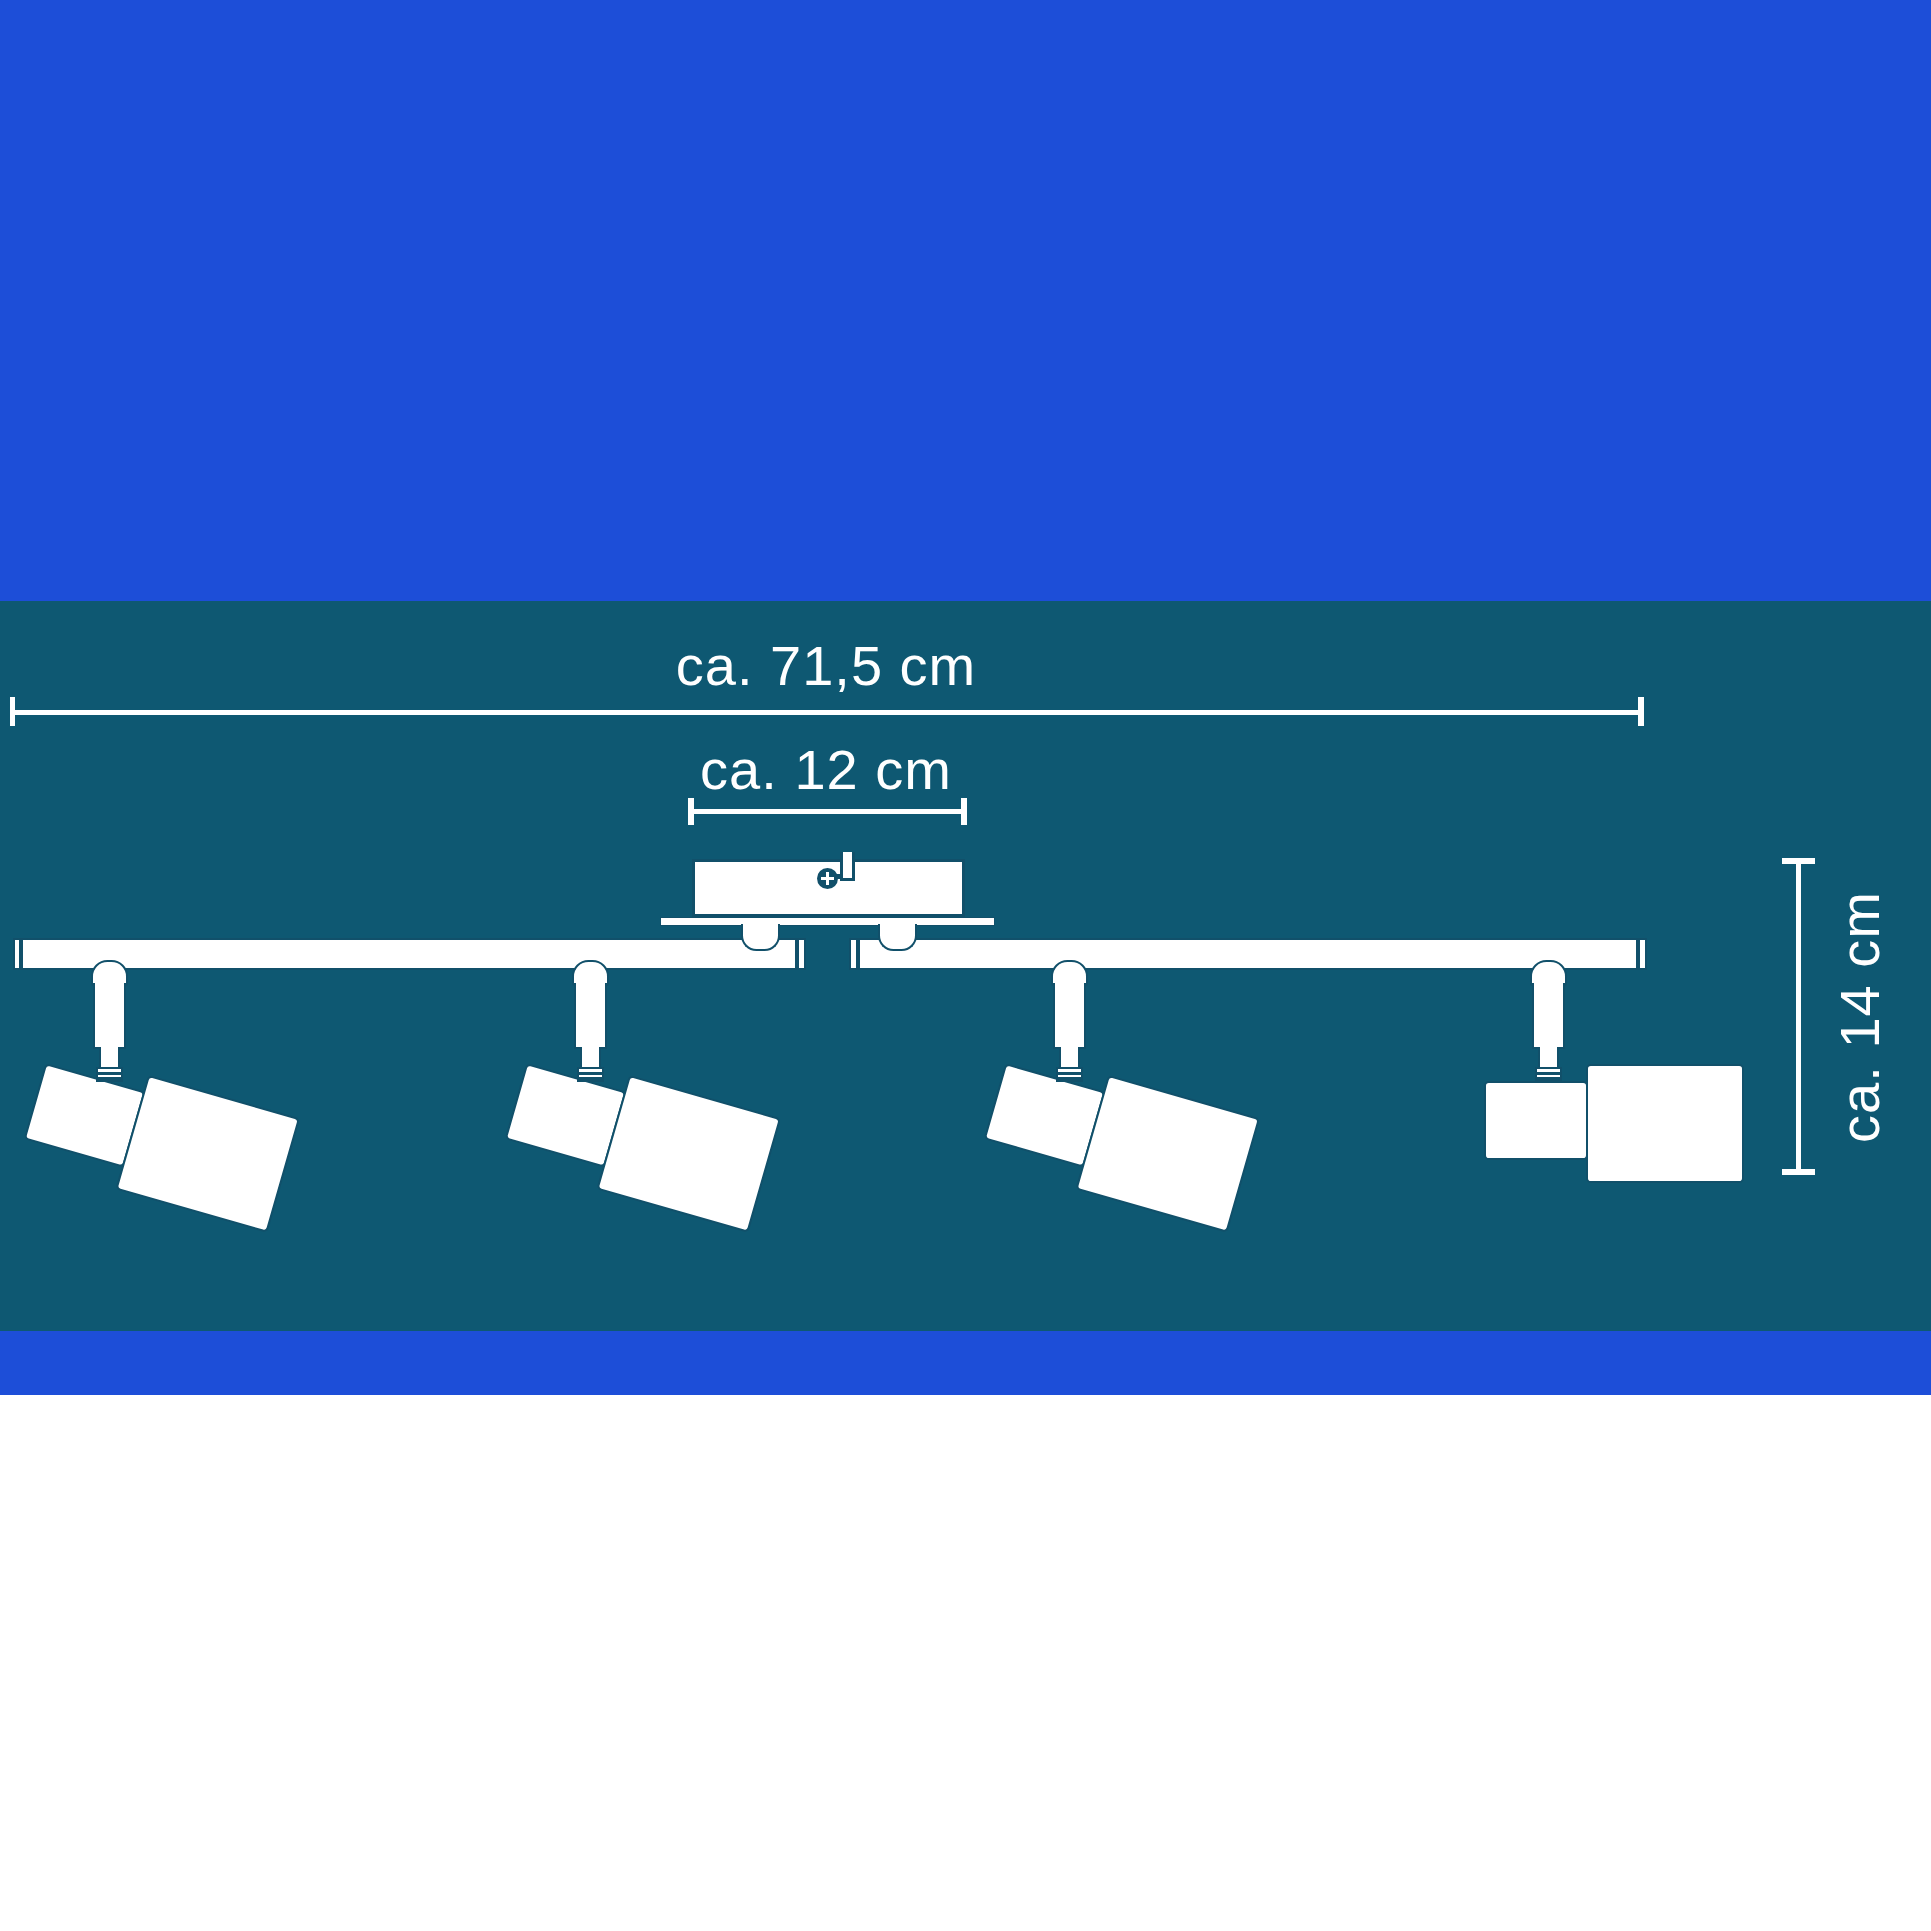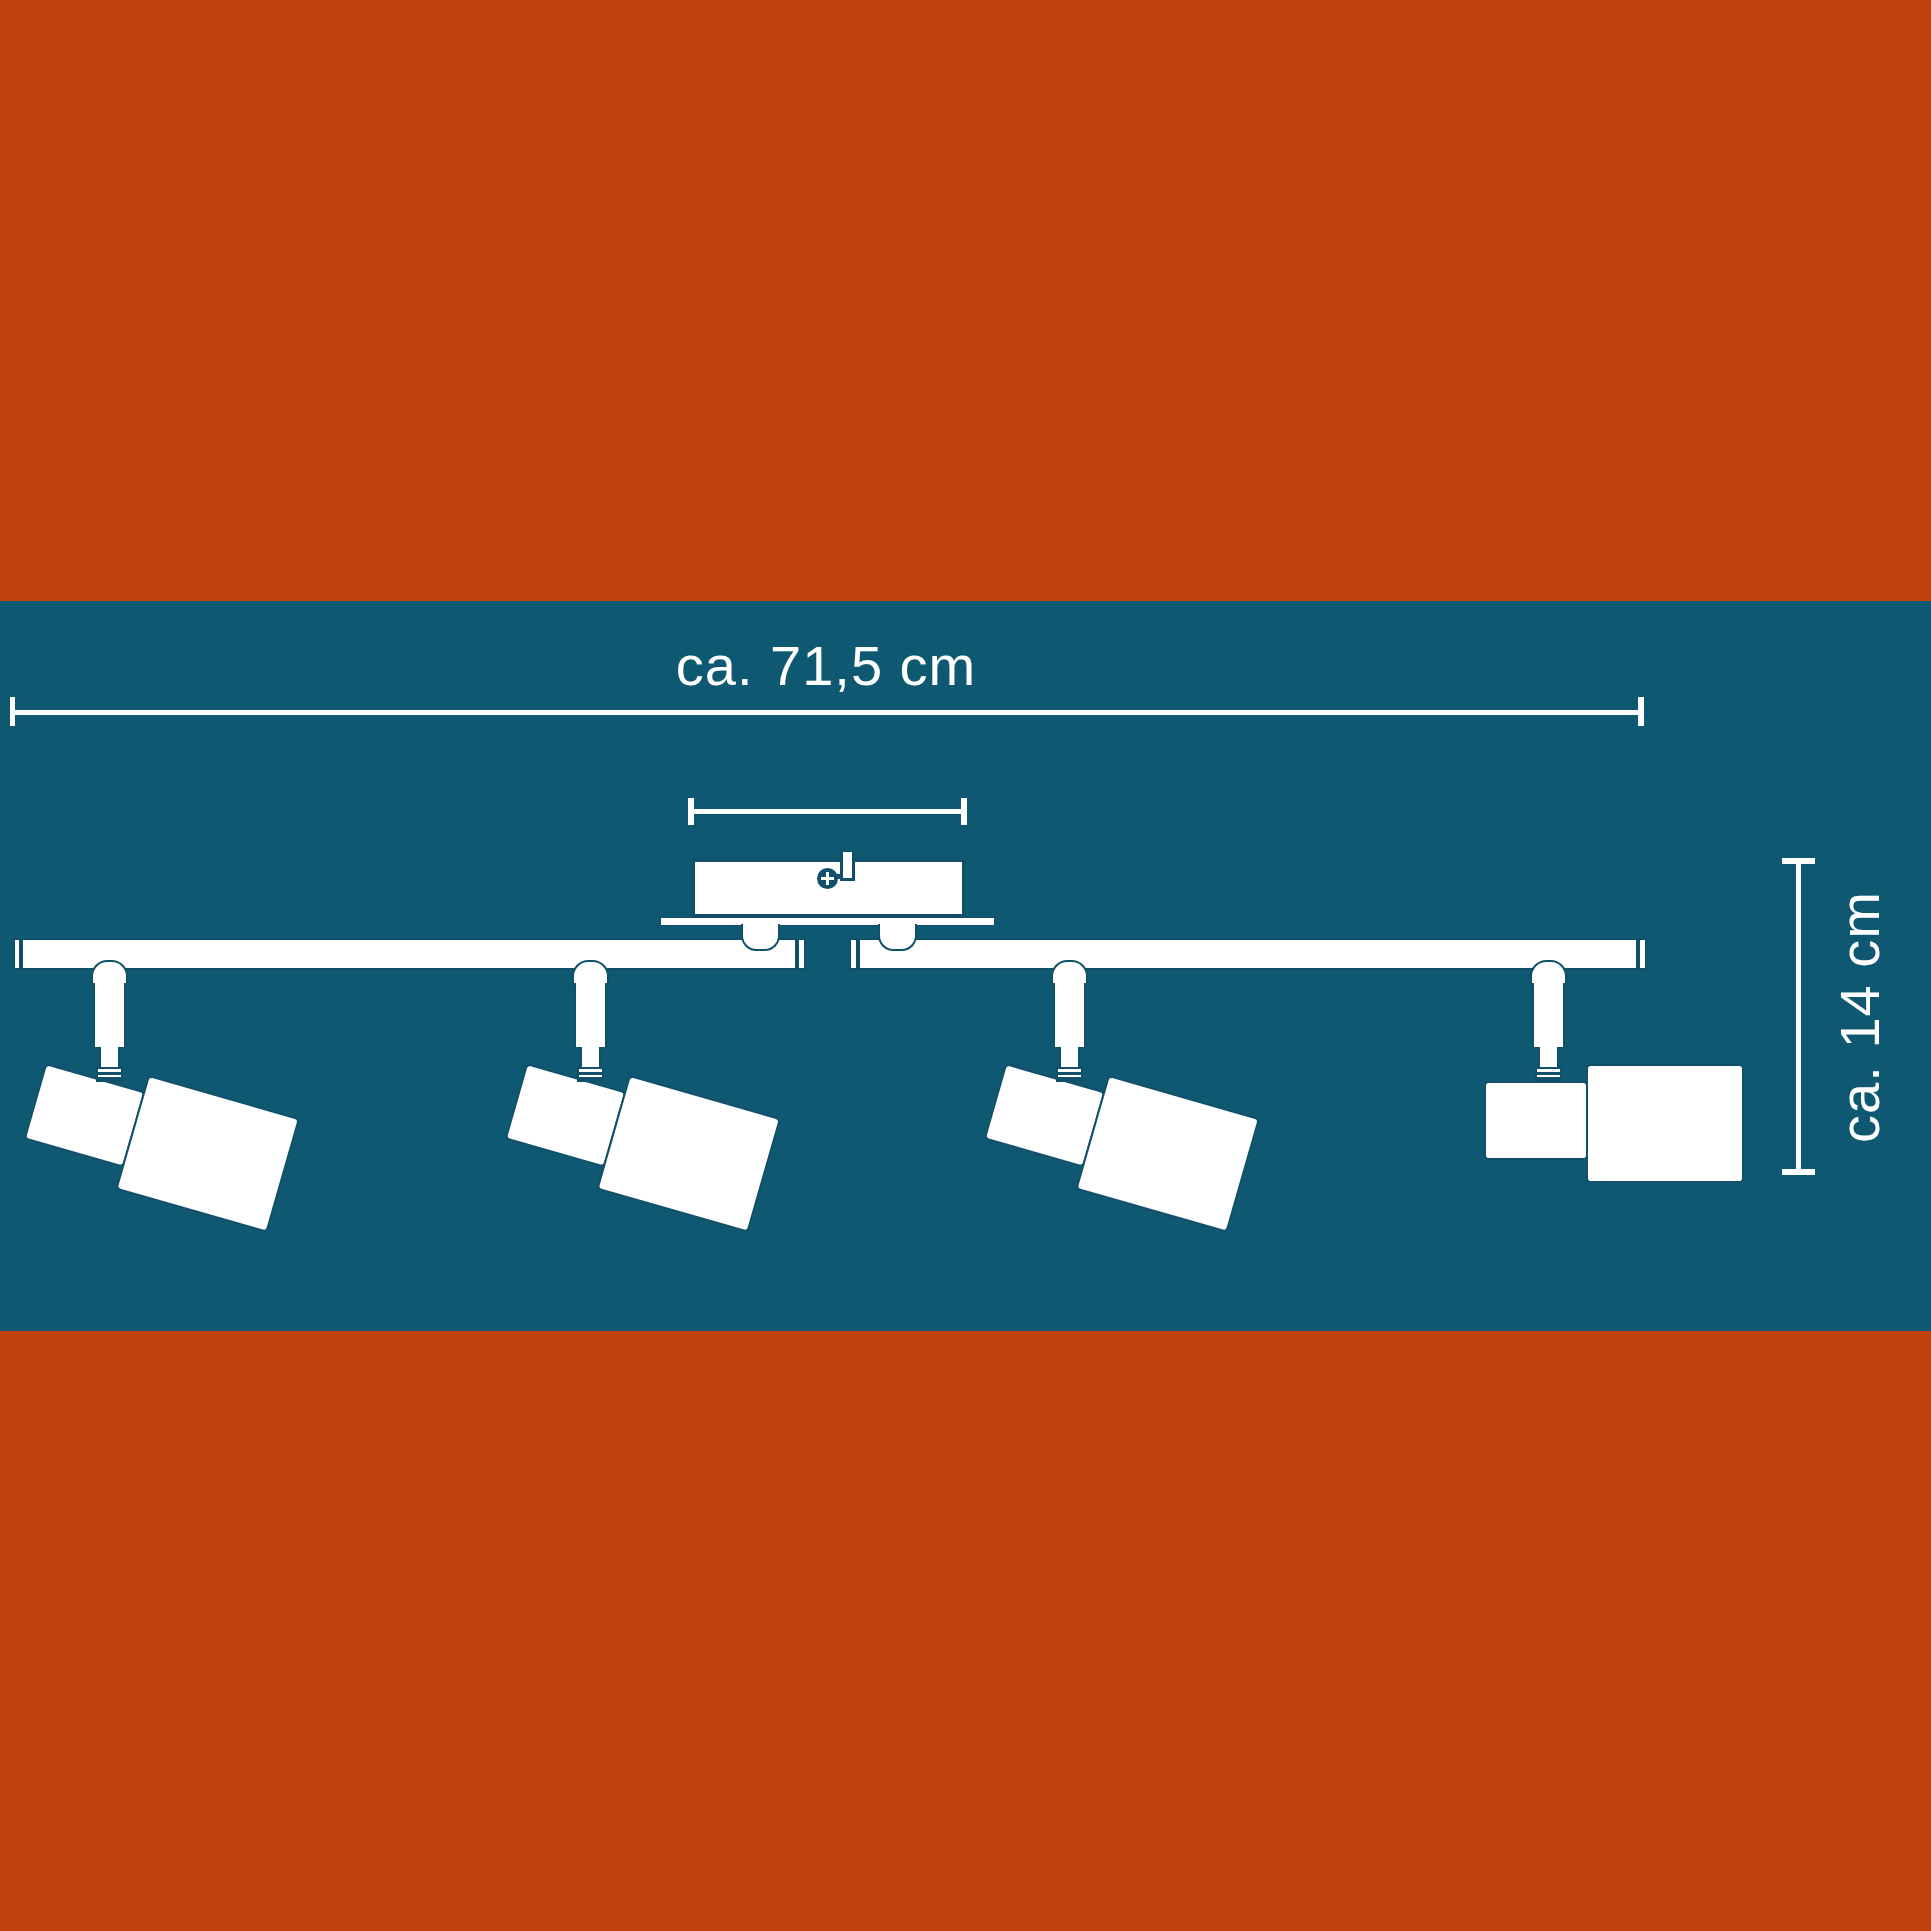--- a/index.html
+++ b/index.html
@@ -5,22 +5,22 @@
   :root{
     --panel:#0e5872;
     --line:#11506a;
     --fill:#ffffff;
     --dim:#ffffff;
   }
   *{margin:0;padding:0;box-sizing:border-box;}
   html,body{background:#ffffff;}
   .stage{
     position:relative;
-    width:1931px;height:1931px;
-    background:#c2410c;
+    width:1931px;height:1395px;
+    background:#1d4ed8;
     font-family:"Liberation Sans", sans-serif;
     overflow:hidden;
   }
   .panel{
     position:absolute;left:0;top:601px;width:1931px;height:730px;
     background:var(--panel);
   }
   
   .dim-label{
     position:absolute;
@@ -93,20 +93,21 @@
 <body>
 
 <div class="stage">
   <div class="panel"></div>
 
   <div class="dim-label" style="left:826px;top:665px;">ca. 71,5 cm</div>
   <div class="dim-line-h" style="left:11.6px;top:710px;width:1630px;"></div>
   <div class="dim-tick-v" style="left:9.7px;top:697px;"></div>
   <div class="dim-tick-v" style="left:1638px;top:697px;"></div>
 
+  <div class="dim-label" style="left:826px;top:769px;">ca. 12 cm</div>
   <div class="dim-line-h" style="left:690px;top:809px;width:273px;"></div>
   <div class="dim-tick-v" style="left:688px;top:798px;height:27px;"></div>
   <div class="dim-tick-v" style="left:961px;top:798px;height:27px;"></div>
 
   <div class="dim-tick-h" style="left:1782px;top:858px;"></div>
   <div class="dim-line-v" style="left:1796px;top:862px;height:311px;"></div>
   <div class="dim-tick-h" style="left:1782px;top:1169px;"></div>
   <div class="dim-label vertical" style="left:1859px;top:1017px;">ca. 14 cm</div>
 
   <div class="white-part canopy-box"></div>

